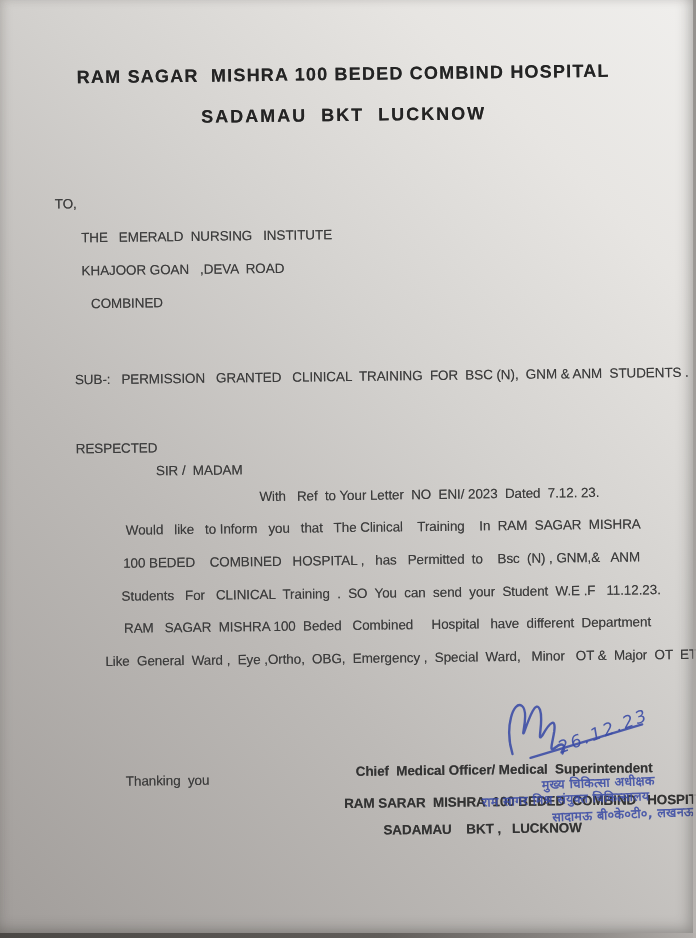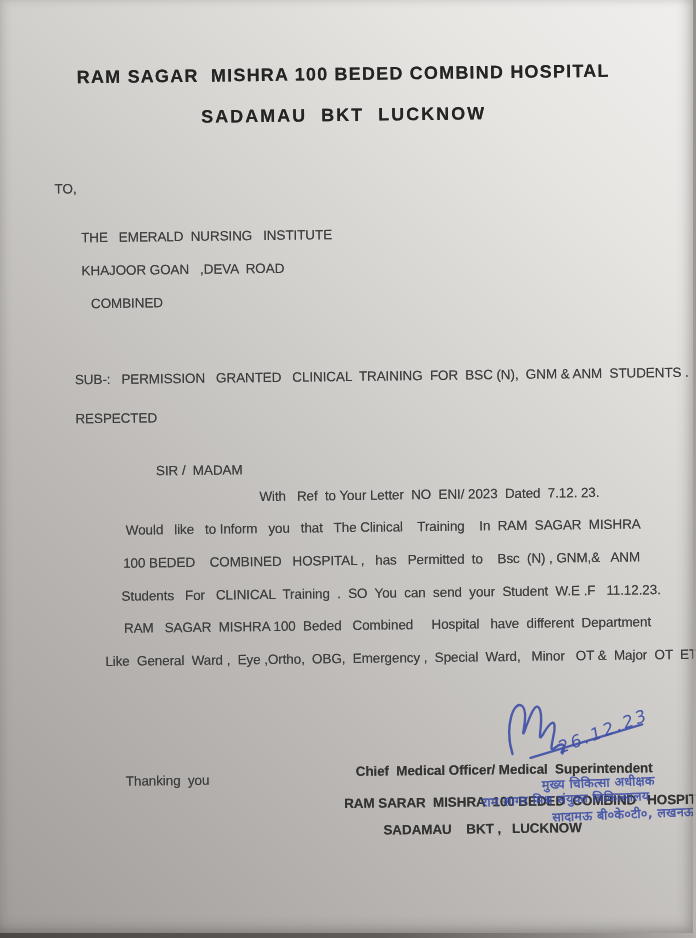--- a/index.html
+++ b/index.html
@@ -59,28 +59,28 @@
 </style>
 </head>
 <body>
 
 <div class="page">
   <div class="letter">
 
     <div class="hdr" style="top:64px;">RAM SAGAR  MISHRA 100 BEDED COMBIND HOSPITAL</div>
     <div class="hdr" style="top:105px;letter-spacing:2px;">SADAMAU  BKT  LUCKNOW</div>
 
-    <div class="line" style="left:58px;top:178px;">TO,</div>
+    <div class="line" style="left:58px;top:193px;">TO,</div>
     <div class="line" style="left:84px;top:227px;">THE   EMERALD  NURSING   INSTITUTE</div>
     <div class="line" style="left:84px;top:260px;">KHAJOOR GOAN   ,DEVA  ROAD</div>
     <div class="line" style="left:93px;top:293px;">COMBINED</div>
 
     <div class="line" style="left:76px;top:369px;">SUB-:   PERMISSION   GRANTED   CLINICAL  TRAINING  FOR  BSC (N),  GNM &amp; ANM  STUDENTS .</div>
 
-    <div class="line" style="left:76px;top:408px;text-align:center;">RESPECTED</div>
+    <div class="line" style="left:76px;top:438px;text-align:center;">RESPECTED</div>
     <div class="line" style="left:156px;top:461px;">SIR /  MADAM</div>
 
     <div class="line" style="left:259px;top:488px;">With   Ref  to Your Letter  NO  ENI/ 2023  Dated  7.12. 23.</div>
 
     <div class="line" style="left:125px;top:520px;">Would   like   to Inform   you   that   The Clinical    Training    In  RAM  SAGAR  MISHRA</div>
     <div class="line" style="left:122px;top:553px;">100 BEDED    COMBINED   HOSPITAL ,   has   Permitted  to    Bsc  (N) , GNM,&amp;   ANM</div>
     <div class="line" style="left:120px;top:586px;">Students   For   CLINICAL  Training  .  SO  You  can  send  your  Student  W.E .F   11.12.23.</div>
     <div class="line" style="left:122px;top:618px;">RAM   SAGAR  MISHRA 100  Beded   Combined     Hospital   have  different  Department</div>
     <div class="line" style="left:103px;top:651px;">Like  General  Ward ,  Eye ,Ortho,  OBG,  Emergency ,  Special  Ward,   Minor   OT &amp;  Major  OT  ETC.</div>
 

